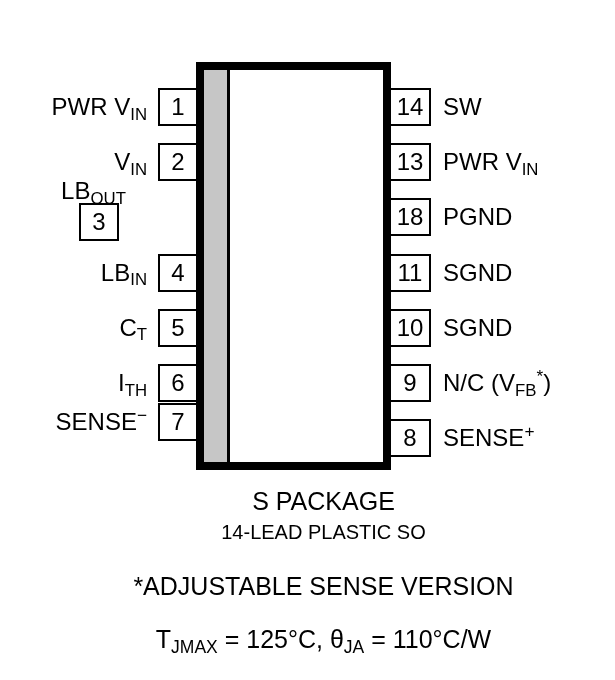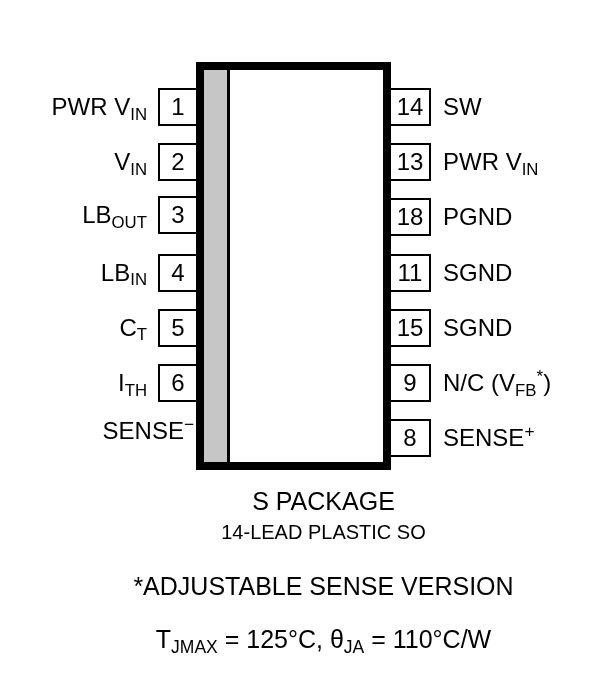--- a/index.html
+++ b/index.html
@@ -156,37 +156,37 @@
 
   <div id="left-pins">
       <div class="pin-row left" style="top: 88px;">
         <div class="pin-label">PWR V<sub>IN</sub></div>
         <div class="pin-box">1</div>
       </div>
       <div class="pin-row left" style="top: 143.2px;">
         <div class="pin-label">V<sub>IN</sub></div>
         <div class="pin-box">2</div>
       </div>
-      <div class="pin-row left" style="top: 196px;">
+      <div class="pin-row left" style="top: 203px; flex-direction: column;">
         <div class="pin-label">LB<sub>OUT</sub></div>
         <div class="pin-box">3</div>
       </div>
       <div class="pin-row left" style="top: 253.6px;">
         <div class="pin-label">LB<sub>IN</sub></div>
         <div class="pin-box">4</div>
       </div>
       <div class="pin-row left" style="top: 308.8px;">
         <div class="pin-label">C<sub>T</sub></div>
         <div class="pin-box">5</div>
       </div>
       <div class="pin-row left" style="top: 364px;">
         <div class="pin-label">I<sub>TH</sub></div>
         <div class="pin-box">6</div>
       </div>
-      <div class="pin-row left" style="top: 412px; padding-left: 47px;">
+      <div class="pin-row left" style="top: 403px;">
         <div class="pin-label">SENSE<sup>−</sup></div>
         <div class="pin-box">7</div>
       </div>
     </div>
   <div id="right-pins">
       <div class="pin-row right" style="top: 88px;">
         <div class="pin-box">14</div>
         <div class="pin-label">SW</div>
       </div>
       <div class="pin-row right" style="top: 143.2px;">
@@ -195,21 +195,21 @@
       </div>
       <div class="pin-row right" style="top: 198.4px;">
         <div class="pin-box">18</div>
         <div class="pin-label">PGND</div>
       </div>
       <div class="pin-row right" style="top: 253.6px;">
         <div class="pin-box">11</div>
         <div class="pin-label">SGND</div>
       </div>
       <div class="pin-row right" style="top: 308.8px;">
-        <div class="pin-box">15</div>
+        <div class="pin-box">10</div>
         <div class="pin-label">SGND</div>
       </div>
       <div class="pin-row right" style="top: 364px;">
         <div class="pin-box">9</div>
         <div class="pin-label">N/C (V<sub>FB</sub><sup>*</sup>)</div>
       </div>
       <div class="pin-row right" style="top: 419.2px;">
         <div class="pin-box">8</div>
         <div class="pin-label">SENSE<sup>+</sup></div>
       </div>

